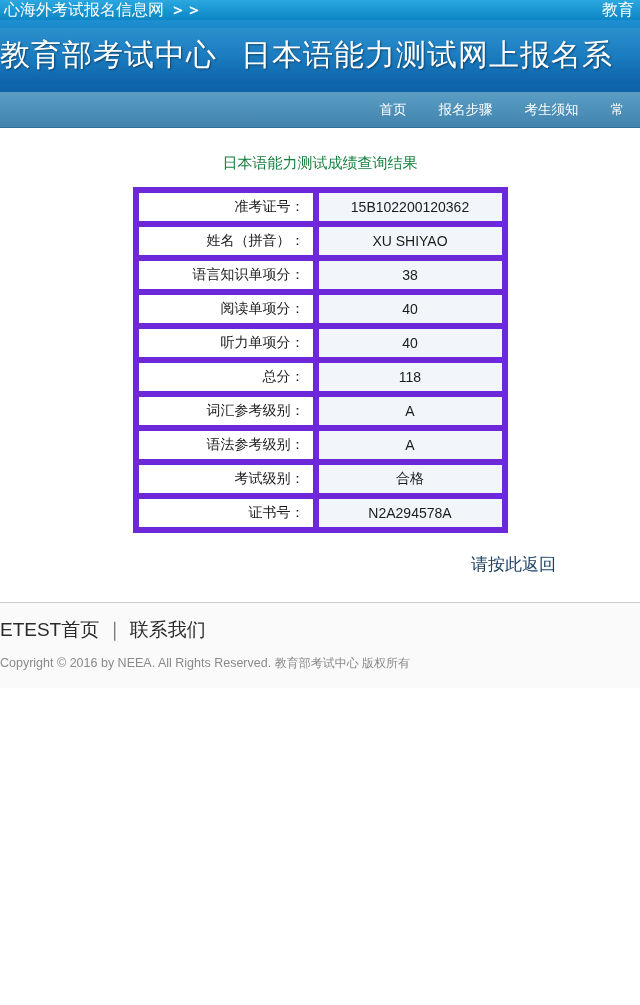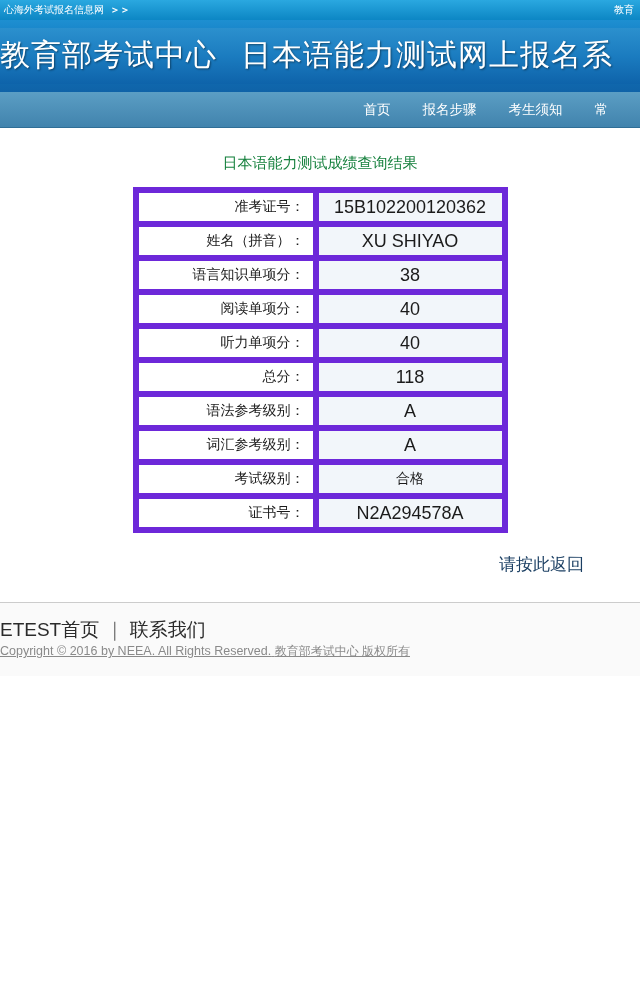--- a/index.html
+++ b/index.html
@@ -19,21 +19,21 @@
     height: 1005px;
     background: #ffffff;
   }
 
   
   .topbar {
     height: 20px;
     background: #1a9ad6;
     background: linear-gradient(to bottom, #2aa8e0, #0c86c4);
     color: #ffffff;
-    font-size: 10px;
+    font-size: 16px;
     line-height: 20px;
     display: flex;
     align-items: center;
     justify-content: space-between;
     padding: 0 4px;
     box-sizing: border-box;
     white-space: nowrap;
     overflow: hidden;
   }
   .topbar .left {
@@ -83,21 +83,21 @@
 
   
   .nav {
     height: 36px;
     background: #4a86ae;
     background: linear-gradient(to bottom, #5b9ec4 0%, #4183ad 100%);
     border-bottom: 1px solid #2f6e96;
     display: flex;
     align-items: center;
     justify-content: flex-end;
-    padding-right: 16px;
+    padding-right: 0px;
     box-sizing: border-box;
     white-space: nowrap;
     overflow: hidden;
   }
   .nav a {
     color: #ffffff;
     font-size: 13.5px;
     text-decoration: none;
     padding: 0 16px;
     line-height: 36px;
@@ -136,27 +136,27 @@
     width: 180px;
     text-align: right;
     background: #ffffff;
   }
   table.result td.value {
     text-align: center;
     background: #f2f6fa;
     font-size: 14px;
   }
   table.result td.value.big {
-    font-size: 18px;
+    font-size: 14px;
     font-weight: normal;
   }
 
   .back-link {
     margin-top: 20px;
-    margin-right: 56px;
+    margin-right: 84px;
     text-align: right;
     font-size: 17px;
     color: #1b3f63;
   }
   .back-link a {
     color: #1b3f63;
     text-decoration: none;
   }
 
   
@@ -173,24 +173,24 @@
   }
   .footer .flinks a {
     color: #2b2b2b;
     text-decoration: none;
   }
   .footer .flinks .divider {
     padding: 0 6px;
     color: #666;
   }
   .footer .copyright {
+    margin-top: 12px;
     font-size: 12.5px;
     color: #8a8a8a;
     padding-bottom: 16px;
-    text-decoration: underline;
   }
   .footer .copyright .cn {
     font-size: 12px;
   }
 
   .filler {
     background: #ffffff;
     height: 260px;
   }
 </style>
@@ -241,25 +241,25 @@
       </tr>
       <tr>
         <td class="label">听力单项分：</td>
         <td class="value big">40</td>
       </tr>
       <tr>
         <td class="label">总分：</td>
         <td class="value big">118</td>
       </tr>
       <tr>
+        <td class="label">词汇参考级别：</td>
+        <td class="value big">A</td>
+      </tr>
+      <tr>
         <td class="label">语法参考级别：</td>
-        <td class="value big">A</td>
-      </tr>
-      <tr>
-        <td class="label">词汇参考级别：</td>
         <td class="value big">A</td>
       </tr>
       <tr>
         <td class="label">考试级别：</td>
         <td class="value">合格</td>
       </tr>
       <tr>
         <td class="label">证书号：</td>
         <td class="value big">N2A294578A</td>
       </tr>

